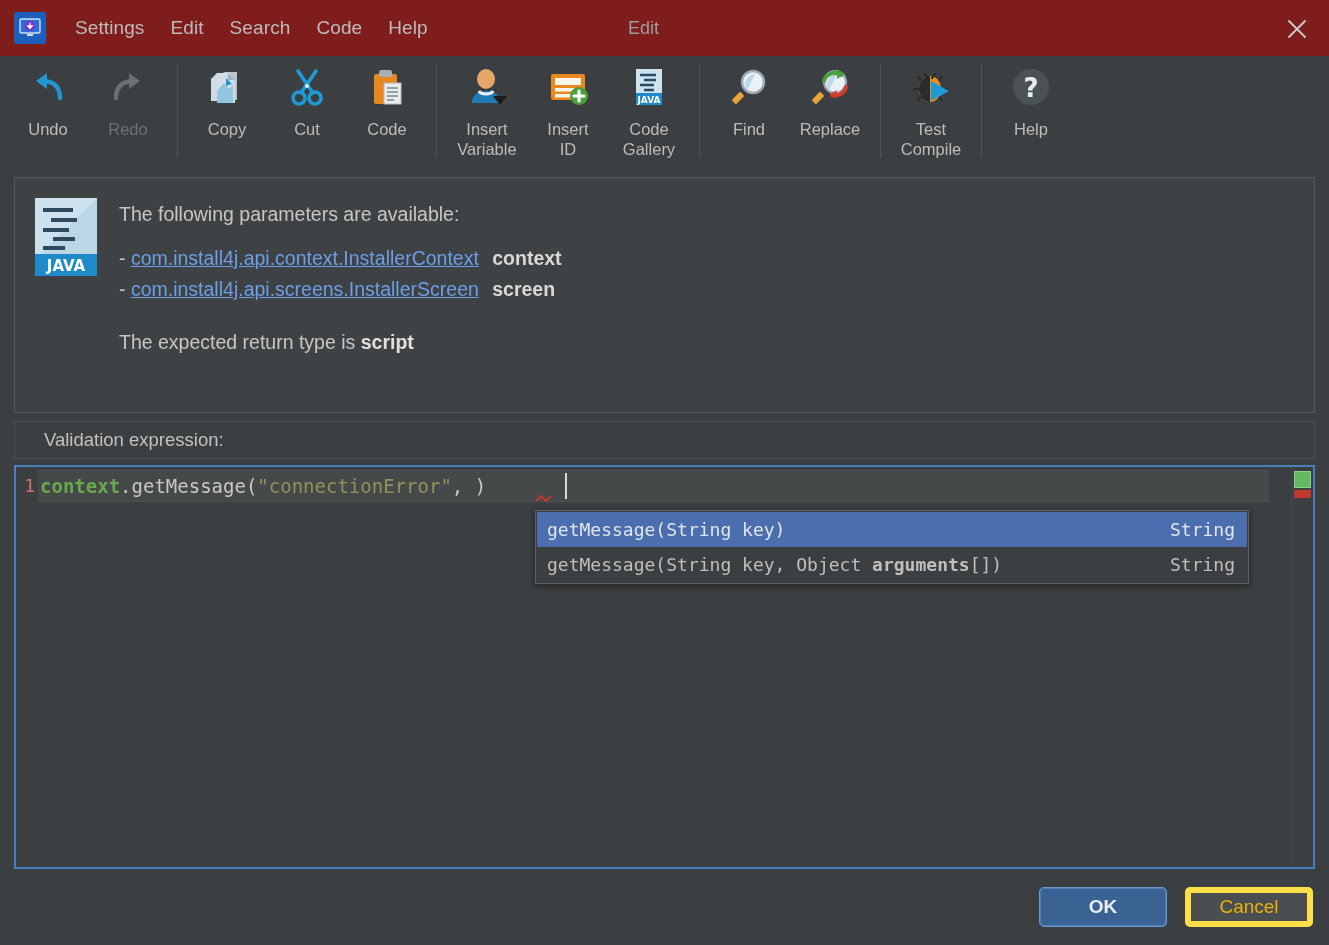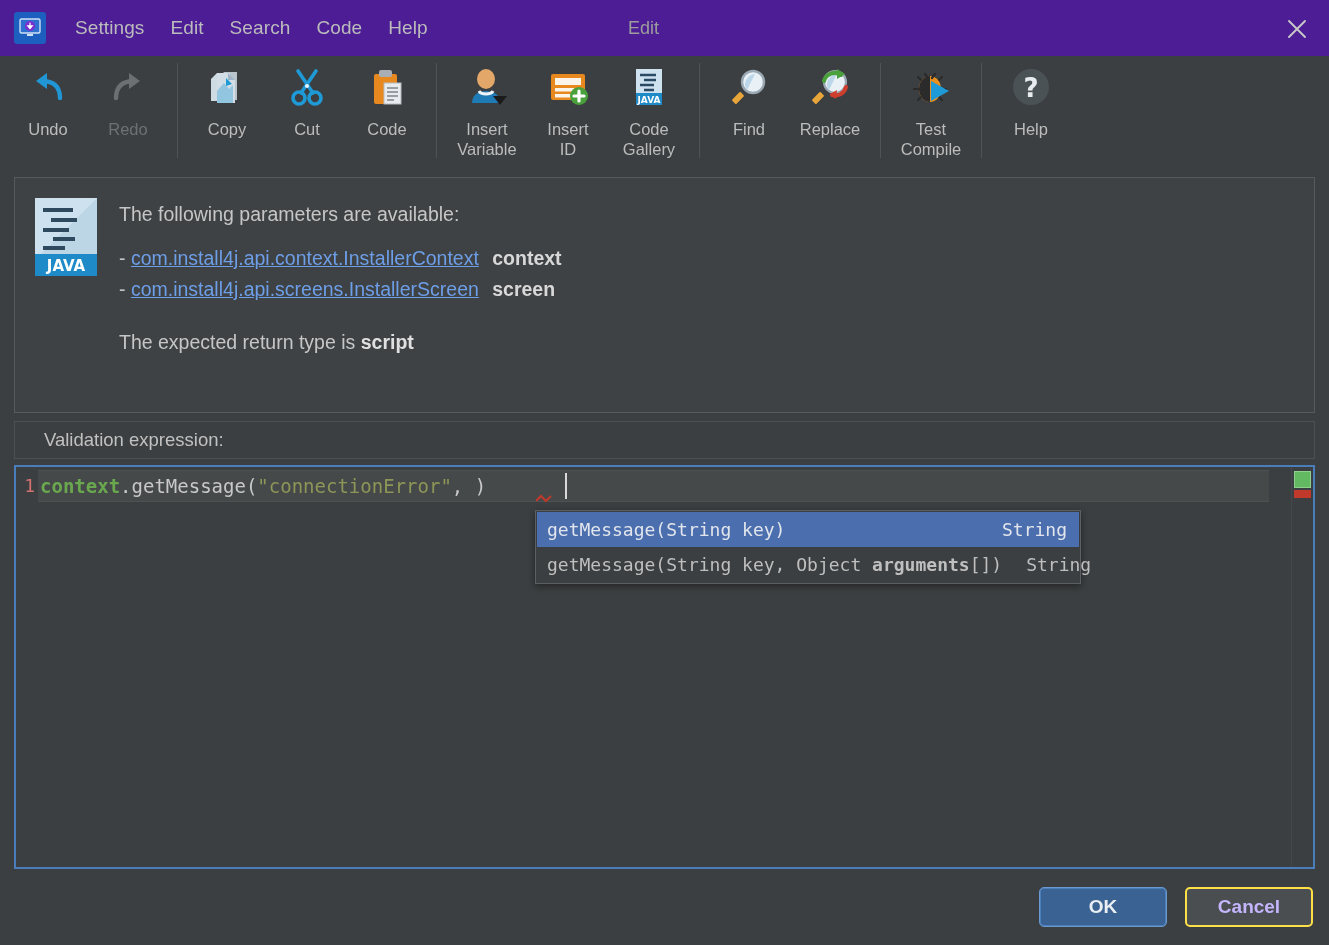--- a/index.html
+++ b/index.html
@@ -13,21 +13,21 @@
     position: relative;
     width: 1329px; height: 945px;
     background: #3c3f41;
     display: flex; flex-direction: column;
   }
 
   
   .menubar {
     height: 57px;
     display: flex; align-items: center;
-    background: #4c1d95;
+    background: #7f1d1d;
     position: relative;
     flex: none;
     border-bottom: 1px solid #3c3f41;
   }
   .app-icon {
     width: 32px; height: 32px;
     margin-left: 14px; margin-right: 16px;
     border-radius: 3px;
     background: #1d5fbf;
     display: flex; align-items: center; justify-content: center;
@@ -238,21 +238,21 @@
     position: absolute;
     top: 23px; left: 2px;
     width: 17px; height: 8px;
     background: #c0392b;
   }
 
   
   .ac-popup {
     position: absolute;
     left: 535px; top: 510px;
-    width: 546px;
+    width: 714px;
     background: #3c3f41;
     border: 1px solid #5a5f63;
     box-shadow: 0 2px 7px rgba(0,0,0,.45);
     padding: 1px;
     z-index: 40;
   }
   .ac-row {
     display: flex;
     align-items: center;
     justify-content: space-between;
@@ -278,24 +278,23 @@
     background: #3c3f41;
   }
   .btn {
     height: 40px;
     min-width: 128px;
     border-radius: 5px;
     font-size: 19px;
     display: flex; align-items: center; justify-content: center;
     cursor: pointer;
     margin-left: 18px;
-    border: 2px solid #fde047;
-    color: #c4b5fd;
+    border: 6px solid #fde047;
+    color: #eab308;
     background: #4a4e51;
-    font-weight: bold;
   }
   .btn.primary {
     background: #3a6292;
     border: 1px solid #6a9ad0;
     color: #eaeef3;
     font-weight: bold;
     box-shadow: 0 0 0 1px #4a7ebb inset;
   }
 </style>
 </head>

